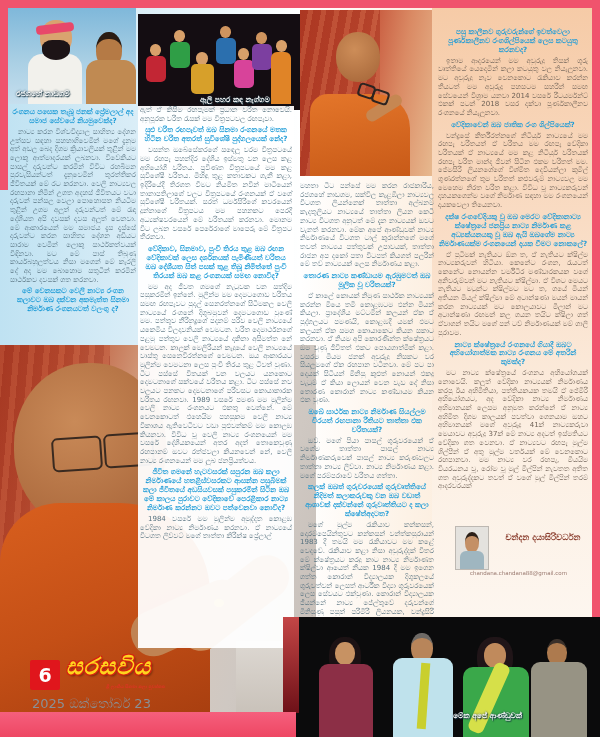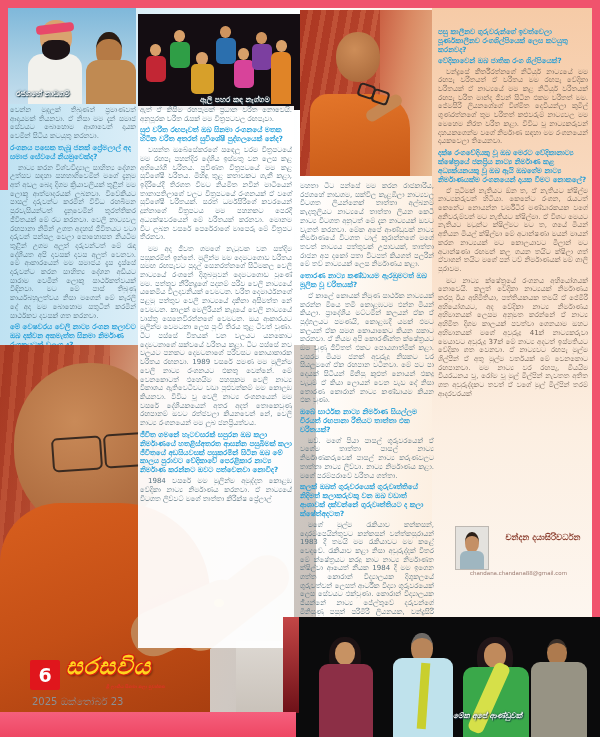--- a/index.html
+++ b/index.html
@@ -3,33 +3,33 @@
 <meta charset="utf-8">
 <style>
   html,body{margin:0;padding:0;background:#888;}
   .page{position:relative;width:600px;height:737px;overflow:hidden;
         font-family:"DejaVu Sans","Liberation Sans",sans-serif;
         background:linear-gradient(90deg,#bfe2f2 0%,#d9edf7 22%,#f2fafd 40%,#ffffff 50%,#fdf2e6 68%,#f9ddc2 100%);}
   .abs{position:absolute;}
   .col{position:absolute;overflow:hidden;}
   .para{font-size:7px;line-height:8.7px;text-align:justify;color:#56717f;margin:0 0 3px 0;text-indent:8px;}
   .lead{text-indent:0;}
-  .q{font-size:7.2px;line-height:8.9px;font-weight:bold;color:#1f9cd7;text-align:left;margin:2px 0 2px 0;text-indent:0;}
+  .q{font-size:7.2px;line-height:8.9px;font-weight:bold;color:#1f9cd7;text-align:center;margin:2px 0 2px 0;text-indent:0;}
   .warm .para{color:#6e6156;}
   .caption{position:absolute;font-size:7.5px;font-weight:bold;color:#ffffff;
            text-shadow:0 0 2px #12303f,1px 1px 1px #12303f;white-space:nowrap;}
   .photo{position:absolute;overflow:hidden;}
   .shape{position:absolute;}
   .head{border-radius:48%;}
   .bar{position:absolute;background:#f0536d;}
   .logo{font-size:23px;font-weight:bold;font-style:italic;color:#ffd41e;letter-spacing:1px;
         text-shadow:-1px -1px 0 #d62310,1px -1px 0 #d62310,-1px 1px 0 #d62310,1px 1px 0 #d62310,2px 2px 2px rgba(0,0,0,.35);}
   .pageno{background:#e0161c;color:#fff;font-size:19px;font-weight:bold;text-align:center;line-height:30px;border-radius:2px;}
   .tagline{font-size:4.5px;color:#e23326;font-weight:bold;}
-  .date{font-size:10px;color:#8a9096;}
+  .date{font-size:13px;color:#8a9096;}
   .authname{font-size:8.5px;line-height:10.5px;font-weight:bold;color:#8a3c2c;text-align:center;}
   .authemail{font-size:5.5px;color:#9a7a70;text-align:center;}
   .credit{font-size:8px;font-weight:bold;color:#2a93c0;text-align:center;letter-spacing:1px;}
 </style>
 </head>
 <body>
 
 <div class="page">
 
   <div class="bar" style="left:0;top:0;width:600px;height:8px;z-index:4;"></div>
@@ -81,66 +81,68 @@
   <div class="photo" style="left:300px;top:10px;width:132px;height:166px;z-index:2;background:linear-gradient(100deg,#b23b26 0%,#c7573c 45%,#da8a64 70%,#e7b98f 100%);">
     <div class="shape" style="left:0;top:0;width:80px;height:166px;background:repeating-linear-gradient(100deg,#a8341f 0 8px,#c2573a 8px 13px);opacity:.6;"></div>
     <div class="shape head" style="left:36px;top:22px;width:44px;height:50px;background:radial-gradient(circle at 42% 35%,#cd8d58,#aa6a3c 85%);"></div>
     <div class="shape" style="left:10px;top:84px;width:100px;height:82px;background:linear-gradient(170deg,#e4762a,#c85a18);border-radius:18px 34px 0 0;"></div>
     <div class="shape" style="left:64px;top:92px;width:40px;height:12px;background:#c68752;border-radius:6px;transform:rotate(-32deg);"></div>
     <div class="shape" style="left:58px;top:74px;width:13px;height:10px;border:2px solid #2c2320;border-radius:4px;transform:rotate(18deg);"></div>
     <div class="shape" style="left:72px;top:80px;width:13px;height:10px;border:2px solid #2c2320;border-radius:4px;transform:rotate(18deg);"></div>
   </div>
 
   <div class="col" style="left:10px;top:106px;width:126px;height:239px;z-index:2;">
-    <p class="para lead">වෙන්න මුදලක් තිබුණත් ප්‍රමාණවත් ආදායමක් තියනවා. ඒ නිසා මම දැන් සමාජ සේවයට බොහොම ආශාවෙන් දායක වෙමින් සිටිය කටයුතු කරනවා.</p>
     <p class="q">රංගනය පසෙක තැබූ ජනක් ප්‍රේමලාල් අද සමාජ සේවයේ නියමුවෙක්ද?</p>
     <p class="para">නාට්‍ය කරන විශ්වවිද්‍යාල සාහිත්‍ය දේශන උත්සව සඳහා සහභාගිවෙමින් මගේ දැනුම අත් අඩල බෙද දිගම ක්‍රියාවලියක් තුළින් මම ලොකු ආත්මාදරයක් ලබනවා. විවේකීයට පාසල් දරුවන්ට කරමින් විවිධ රඟබිමන පුරවැසියන්ටත් දැනුවෙමින් තුරත්තිකර ජීවිතයක් මේ රට කරනවා. වෙලි නාට්‍යවල රඟපානා නිමින් උගත අදහස් ජීවිතයට වටා දරුවන් පන්සල වෙලා පොහොසත නියටිම තුළින් උගම අලුත් දරුවන්ටත් මේ රැඳ දේශීයත අපි දවසක් දවස අලුත් වෙනවා. මේ ආකාරයෙන් මම සමාජය දැස දැස්සේ දරුවන්ට කරන සාහිත්‍ය දේශන අඩියට සාරාම වෙමින් ලොකු සාර්ථකත්වයක් විඳිනවා. මට මේ පාස් තිබුණු කාර්යබහුලත්වය නිසා මගෙන් මේ කැරලි දේ අද මම බොහොම සතුටින් කරමින් සාර්ථකව දවසක් ගත කරනවා.</p>
-    <p class="q">මේ වෙෂවරය වෙලි නාට්‍ය රංගන කලාවට ඔබ දක්වන අකමැත්ත සිනමා නිර්මාණ රංගනයටත් වලංගු ද?</p>
+    <p class="q">මේ වෙනසකට වෙලි නාට්‍ය රංගන කලාවට ඔබ දක්වන අකමැත්ත සිනමා නිර්මාණ රංගනයටත් වලංගු ද?</p>
 
   </div>
 
   <div class="col" style="left:138px;top:106px;width:156px;height:542px;z-index:2;background:rgba(255,255,255,.94);padding:0 2px;box-sizing:border-box;">
     <p class="para lead">ඇත් ඒ කිසිම රඟපෑමක් ප්‍රධාන චරිත නොවෙයි. අනුපූරක චරිත රැසක් මම චිත්‍රපටවල රඟපෑවා.</p>
     <p class="q">සුළු චරිත රඟපෑවත් ඔබ සිනමා රංගනයේ මතක හිටින චරිත අතරත් සුවිශේෂී පුද්ගලයෙක් නේද?</p>
     <p class="para">වසන්ත ඔබේසේකරගේ සඳෙලු වරම චිත්‍රපටයේ මම රඟපෑ පහන්දිර දේශීය ඉස්මතු වන ලෙස කළ අභියෝගී චරිතය. ප්‍රවීණත චිත්‍රපටයේ මම කළ සුවිශේෂී චරිතය. මිහිඳු තුළ කතාවකට ගැනී කළා, ඉදිරියේදී තිරගත වීමට නියමිත නවීන් මාටියෙන් තානාපතිලාගේ වලට චිත්‍රපටයේ රංගනයක් ඒ වගේ සුවිශේෂී චරිතයක්. සරත් ධර්මසිරිගේ කවරයෙන් දුන්නාගේ චිත්‍රපටය මම පහනකට පෙරදී අධ්‍යක්ෂවරයෙන් මේ චරිතයක් කරනවා. මොනම චිට ලබන වසරේ පෙරේරාගේ මාපෙරු මේ චිත්‍රපට තීරනවා.</p>
+    <p class="q">වේදිකාව, සිනමාව, පුංචි තිරය තුළ ඔබ රඟන වේදිකාවක් ලෙස දර්ශනයක් පැමිණියත් චරිතය ඔබ දේශීයත සිත් පසක් තුළ තිබූ නිමිත්තේ පුංචි තිරයක් ඔබ කළ රංගනයක් සමඟ නොවිද?</p>
     <p class="para">මම අද ජීවත ගමගේ නැටුවක වන සත්දිම පසුකරමින් ඉන්නේ. මුලින්ම මම දෙමටගොඩ චරිතය සමඟ රඟපෑවට පුදල් සෙනරත්නගේ සිටිමකල වෙලි නාට්‍යයේ රංගනේ දිගුබමුවන් දෙමටගොඩ වුණේ මම. පත්තුව නීරිනුද්‍රගේ පදනම් පරිච වෙලි නාට්‍යයේ යකෙමිය විලදාවනියක් වෙමටන. චරිත දෙමාර්ථනගේ පළමු පත්තුව වෙලි නාට්‍යයේ දකිනා අසිමත්ත නේ වෙමටන. කාලක් මෙලිරියන් කැදුයේ වෙලි නාට්‍යයේ වාස්තු සෙනෙවිරත්නගේ වෙමටන. ඔය ආකාරයට මුලින්ම වෙමටනා ලෙස පුංචි තිරය තුළ ටිවත් වුණා. ටිට පස්සේ විතයක් වන වලයට යනකොට දෙමටනාගේ සක්වයේ චරිතය කළා. ටිට පස්සේ නව වලයට පනකට දෙමටනාගේ පරිවසට කොයාකාරක චරිතය රඟනවා. 1989 වසරේ පමණ මම මුලින්ම වෙලි නාට්‍ය රංගනයට එකතු වෙන්නේ. මේ වෙනකොටත් එහෙයිම පහසුකම වෙලි නාට්‍ය විකාශය ඇතිවෙටිවට වඩා පුළුවන්කම් මම කොලඹ කියනවා. විවිධ වූ වෙලි නාට්‍ය රංගනයෙන් මම වසරේ දේශීයකයෙන් අතර අදත් තොකෙවුණු රඟපානම් ඔවට රත්ජවලා කියනවෙන් නේ, වෙලි නාට්‍ය රංගනයෙන් මම ලුබ ජනප්‍රියත්වය.</p>
-    <p class="q">ජීවිත ගමනේ හැටවසරක් සපුරන ඔබ කලා නිර්මාණයේ හතළිස්අතරත ආසන්න පසුබිමක් කලා ජීවිතයේ අඩසියවසක් පසුකරමින් සිටින ඔබ මේ කාලය පුරාවට වේදිකාවේ පෙරළිකාර නාට්‍ය නිර්මාණ කරන්නට ඔවට පත්වෙනවා නොවිද?</p>
+    <p class="q">ජීවිත ගමනේ හැටවසරක් සපුරන ඔබ කලා නිර්මාණයේ හතළිස්වසරකට ආසන්න පසුබිමක් කලා ජීවිතයේ අඩසියවසක් පසුකරමින් සිටින ඔබ මේ කාලය පුරාවට වේදිකාවේ පෙරළිකාර නාට්‍ය නිර්මාණ කරන්නට ඔවට පත්වෙනවා නොවිද?</p>
     <p class="para">1984 වසරේ මම මුලින්ම අමුද්දත කොළඹ වේදිකා නාට්‍ය නිර්මාණය කරනවා. ඒ නාට්‍යයේ චිටගත ලිච්වට් මගේ තාත්තා කිරික්ෂ ප්‍රේලාල්</p>
   </div>
 
   <div class="col" style="left:300px;top:182px;width:134px;height:434px;z-index:2;">
     <p class="para lead">මහතා ටීට පන්සේ මම කරන රාජකාරිය, රජගහේ නාඩගම, සක්විල කැළඹිලා නාට්‍යවල චිටගත ලියන්නෙක් තාත්තා අල්බනම් කැදතුලියට නාට්‍යයේ තාත්තා ලියන කෙටි නාට්‍ය චිටගත අනුටත් මේ දැන නාට්‍යයක් ඔවට චැනත් කරනවා. මේක අපේ ආණ්ඩුවක් නාට්‍ය නිර්මාණයේ චිටගත ටාල් කුරාන්නගේ මගේ තවත් නාට්‍යය පත්තුවක් උපාචයක්, තාත්තා රාජන අප දකෝ පතා විටපත් කියගත් පලරින් මේ තව් නාට්‍යයක් ලෙස නිර්මාණය කළා.</p>
     <p class="q">තොරණ නාට්‍ය කණ්ඩායම ඇරඹුමටත් ඔබ මූලික වූ චරිතයක්?</p>
     <p class="para">ඒ කාලේ කොයක් නිමුණ සාර්ථක නාට්‍යයක් කරන්න මියෙ තමි කොළඹටම එන්න මියන් කියලා. ප්‍රාදේශීය මට්ටමින් කලයන් ඒක ඒ පුද්ගලයට පමණයි, කොළඹදී යමක් එමට කලයන් ඒක සමග කොයාකෙට කියන සකාට කරනවා. ඒ නියම අපි කොරණින්ත ක්ෂේත්‍රයට ඕම වුණු ජීවිතත් එකට පොයගාත්මික් කළා. වසරම මියම ජනක් අවුරුදු නිසකට වර සියලුමගේ ඒක රඟපාන වටිනවා. මේ පට පා දෙයක් සිටියන් මිනිසු කුළුත් නොයන් එකදු වැටුම් ඒ කියා ලොයන් වෙන වැඩ දේ නිසා තොරණ කොරාන් නාට්‍ය කණ්ඩායම කියන එක වුණා.</p>
     <p class="q">ඔබේ සාර්ථක නාට්‍ය නිර්මාණ සියල්ලම චිරයත් රඟපානා රීතියට තාත්තා එක චරිතයක්?</p>
     <p class="para">ඔව්. මගේ පියා පාසල් ගුරුවරයෙක් ඒ වගේම තාත්තා පාසල් නාට්‍ය නිර්මාණකරුවෙක් පාසල් නාට්‍ය කරුණවලට තාත්තා නාට්‍ය ලිව්වා. නාට්‍ය නිර්මාණය කළා. මගේ පරම්පරාවේ චරිතය ගත්තා.</p>
     <p class="q">කලක් ඔබත් ගුරුවරයෙක් ගුරුවෘත්තියේ නිදිමත් කලාකරුවකු වන ඔබ වඩාත් ආශාවක් දක්වන්නේ ගුරුවෘත්තියට ද කලා ක්ෂේත්‍අදටත?</p>
     <p class="para">මගේ මුල්ම රැකියාව කන්කසන්, දොරම්පෙයින්තුවට කන්කසන් වන්ත්කසුරායන් 1983 දී තමයි මම රැකියාවට මම කළේ වෙදවේ. රැකියාව කළා නිසා අවුරුද්දක් විතර මේ ක්ෂේත්‍රයට කරදු කාට නාට්‍ය නිර්මාණත ක්ෂිල්වා ආයෙත් නීයක 1984 දී මම ඉගෙන ගත්ත කොරාන් විද්‍යාලයක දිගුකලයේ ගුරුවත්වන් ලෙසත් ආර්ටික විද්‍යා ගුරුවරයෙක් ලෙස සේවයට එක්වුණා. කොරාන් විද්‍යාලයක ජීයන්නේ නාට්‍ය ජේල්තුවේ දරුවන්ගේ මිනිසුණු පසුත් පරිමිරි ලියනයක, චන්ද්‍රසිරි දහනායක, ධර්මසිරි රත්නායක, චන්ද්‍රා ධීරරත, ලාල් කුලරත්න වගේ නාට්‍ය වේදින් කිසිදු පාසලක්. මේ පාසල තුළ සේවයට නිමින් මම මුලින්ම අවුරුද්දක කෝරම නිර්මාණය කළා.</p>
   </div>
 
   <div class="col warm" style="left:438px;top:26px;width:150px;height:494px;z-index:2;">
     <p class="q">පසු කාලීනව ගුරුවරුන්ගේ ඉවත්වෙලා පූර්ණකාලීනව රංගශිල්පියෙක් ලෙස කටයුතු කරනවද?</p>
+    <p class="para">ඉතාම ආදරයෙන් මම අවුරුදු තිසක් ගුරු වෘත්තියේ යෙදෙමින් කලා කටයුතු වල නියැලුනවා. මට අවුරුදු නැව වෙනකොට රැකියාව කරන්න තීයටත් මම අවුරුදු පහසටම සහරින් සමඟ සේවයෙන් විශ්‍රාම යනවා 2014 වසරේ රීටයර්මන්ට් එකක් පටන් 2018 වසර දක්වා පූර්ණකාලීනව රංගනයේ නියැලුනවා.</p>
     <p class="q">වේදිකාවෙන් ඔබ ජාතික රංග ශිල්පියෙක්?</p>
     <p class="para">චන්ද්‍රසේ කීර්තිරත්නගේ නිටියුර් නාට්‍යයේ මම රඟපෑ චරිතයත් ඒ චරිතය මම රඟපෑ වේදිකා චරිතයක් ඒ නාට්‍යයේ මම කළ නිටියුර් චරිතයක් රඟපෑ චරිත මාන්ද ජීවන් සිටින එකම චරිතත් මම. ජේමසිරි ලියනගේගේ විශ්මිත දෙවියන්ලා කුමිල් ගුණරත්නගේ තුම චරිතත් කළුවරුම් නාට්‍යවල මම මෙහෙම නිරත චරිත කළා. විවිධ වූ නාට්‍යකරුවන් දහයකගෙන්ම වගේ නිර්මාණ සඳහා මම රංගනයෙන් දායකවෙලා තියෙනවා.</p>
     <p class="q">දක්ෂ රංගවේදියකු වූ ඔබ මෙරට වේදිකානාට්‍ය ක්ෂේත්‍රයේ ජනප්‍රිය නාට්‍ය නිර්මාණ කළ අධ්‍යක්යනයකු වූ ඔබ ඇයි ඔබගේම නාට්‍ය නිර්මාණයක්ම රංගනයෙන් දායක වීමට නොකලේ?</p>
     <p class="para">ඒ පුටිමක් නැතියට ඕන ත, ඒ නැතියට ක්ෂිල්ම නාට්‍යකරුවන් හිටියා. කෙනේට රංගන, රැයටත් කෙනේට නොයන්න වර්මිටිර මණ්ඩාරකයක වගේ අනිවරුම්වන් මට නැතියට ක්ෂිල්මා. ඒ විශට මෙයට නැතියට මටුන්ට ක්ෂිල්මට මට ත, ගයේ මියන් අතියන මියල් ක්ෂිල්මා මේ අටාන්ෂණා මයන් මායන් කරන නාට්‍යයක් මට කොලයාවට මිලාන් මට අටාන්ෂණා රඟමන් කල ගයන තයිට ක්ෂිලා ගත් ඒවාගන් තයිට මගේ පන් ටව් නිර්මාණයක් මම් ගාලි පුරාවම.</p>
+    <p class="q">නාට්‍ය ක්ෂේත්‍රයේ රංගනයේ ගියාදී ඔබට අභියෝගාත්මක නාට්‍ය රංගනය මේ අතරින් කුමක්ද?</p>
     <p class="para">මට නාට්‍ය ක්ෂේත්‍රයේ රංගනය අභියෝගයක් නොවෙයි. කලුත් වේදිකා නාට්‍යයක් නිර්මාණය කරපු ඊය අභිමිතියා, පත්තියකයක තමයි ඒ ජේමිරි අභියෝගයට, අද වේදිකා නාට්‍ය නිර්මාණය අභිමානයක් ලෙසම අනුමත කරන්නේ ඒ නාට්‍ය අභිමිත දිගම කාලයක් පවත්වා ගෙනයාම ඔහට අභිමානයක් මගේ අවුරුදු 41ක් නාට්‍යකරුවා මෙයාවට අවුරුදු 37ක් මේ නාට්‍ය අදටත් ඉස්මතියට වේදිකා ගත වෙනවා. ඒ නාට්‍යවට රඟපෑ මුල්ම ශිල්පීන් ඒ අතු මුල්ම වර්තයක් මේ වෙනකොට රඟපානවා. මම නාට්‍ය වර රඟපෑ, මියයිම වියරධනය වූ, රෝම වූ මුල් මිල්පින් නැවතත අතිත ගත අවුරුද්දකට තවත් ඒ වගේ මුල් මිල්පින් තරම් ආදරවරයක්</p>
   </div>
 
   <div class="abs" style="left:445px;top:522px;width:147px;height:92px;z-index:2;">
     <div class="photo" style="left:10px;top:4px;width:32px;height:42px;background:#e4e2de;border:1px solid #bdb8b2;">
       <div class="shape head" style="left:9px;top:5px;width:14px;height:17px;background:#c49066;border-top:4px solid #2c2018;"></div>
       <div class="shape" style="left:4px;top:24px;width:24px;height:18px;background:#9fb6c0;border-radius:6px 6px 0 0;"></div>
     </div>
     <div class="authname abs" style="left:52px;top:10px;width:92px;">චන්දන දයාසිරිවර්ධන</div>
     <div class="authemail abs" style="left:0;top:48px;width:147px;">chandana.chandana88@gmail.com</div>
     <div class="credit abs" style="left:0;top:68px;width:147px;margin-top:33px;">ඡායාරූ  -  නිශ්ශංක විජේරත්න</div>
   </div>
 
-  <div class="photo" style="left:283px;top:617px;width:317px;height:120px;z-index:2;background:#0b0b0c;font-style:italic;">
+  <div class="photo" style="left:283px;top:617px;width:317px;height:120px;z-index:2;background:#0b0b0c;">
     <div class="shape" style="left:0;top:0;width:16px;height:96px;background:linear-gradient(180deg,#c44646,#6e1118);"></div>
     <div class="shape" style="left:46px;top:20px;width:32px;height:40px;background:#1c1214;border-radius:45%;"></div>
     <div class="shape head" style="left:52px;top:25px;width:20px;height:23px;background:#c79263;"></div>
     <div class="shape" style="left:36px;top:47px;width:54px;height:73px;background:#8c2f46;border-radius:9px 9px 0 0;"></div>
     <div class="shape head" style="left:128px;top:16px;width:22px;height:25px;background:#b8855a;border-top:5px solid #6e6a66;"></div>
     <div class="shape" style="left:110px;top:41px;width:60px;height:79px;background:#bfe2ec;border-radius:9px 9px 0 0;"></div>
     <div class="shape" style="left:136px;top:46px;width:9px;height:66px;background:#c9cf2e;transform:rotate(4deg);"></div>
     <div class="shape" style="left:194px;top:20px;width:36px;height:42px;background:#201518;border-radius:45%;"></div>
     <div class="shape head" style="left:201px;top:26px;width:22px;height:25px;background:#c08a5c;"></div>
     <div class="shape" style="left:180px;top:50px;width:66px;height:70px;background:#3aa84a;border-radius:10px 10px 0 0;"></div>

